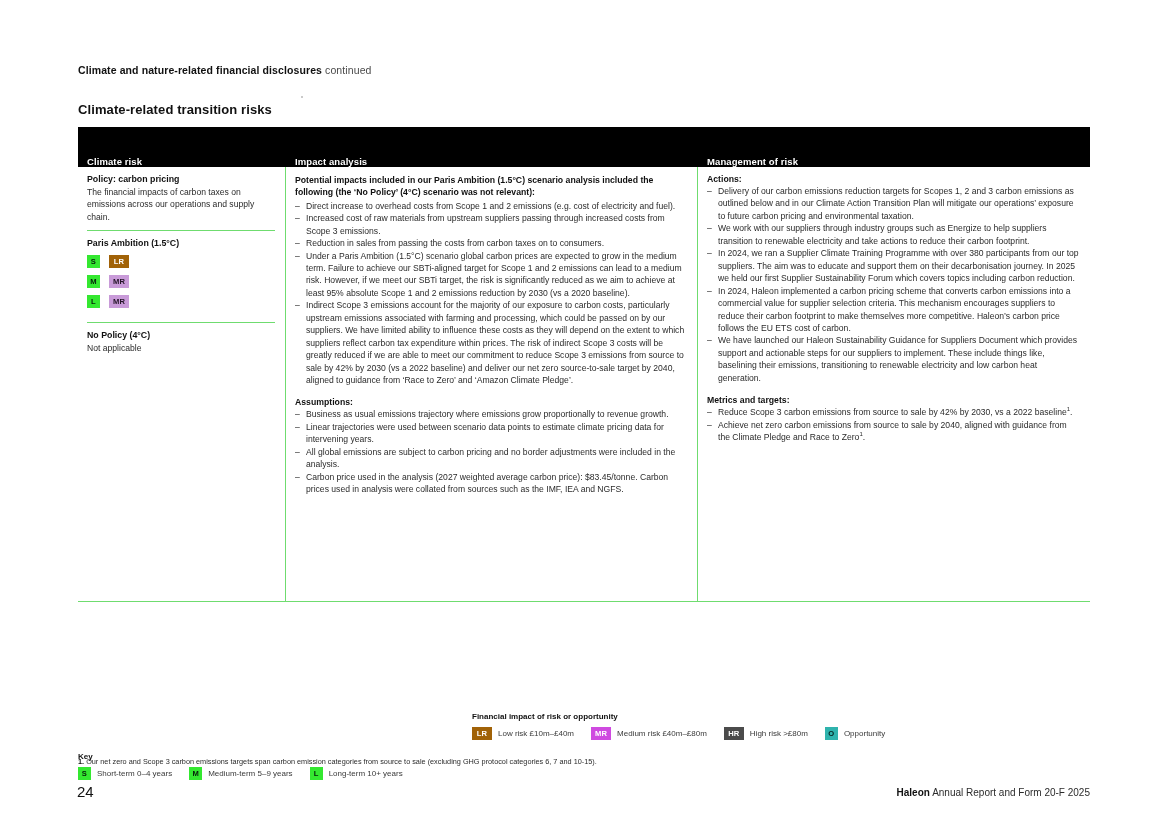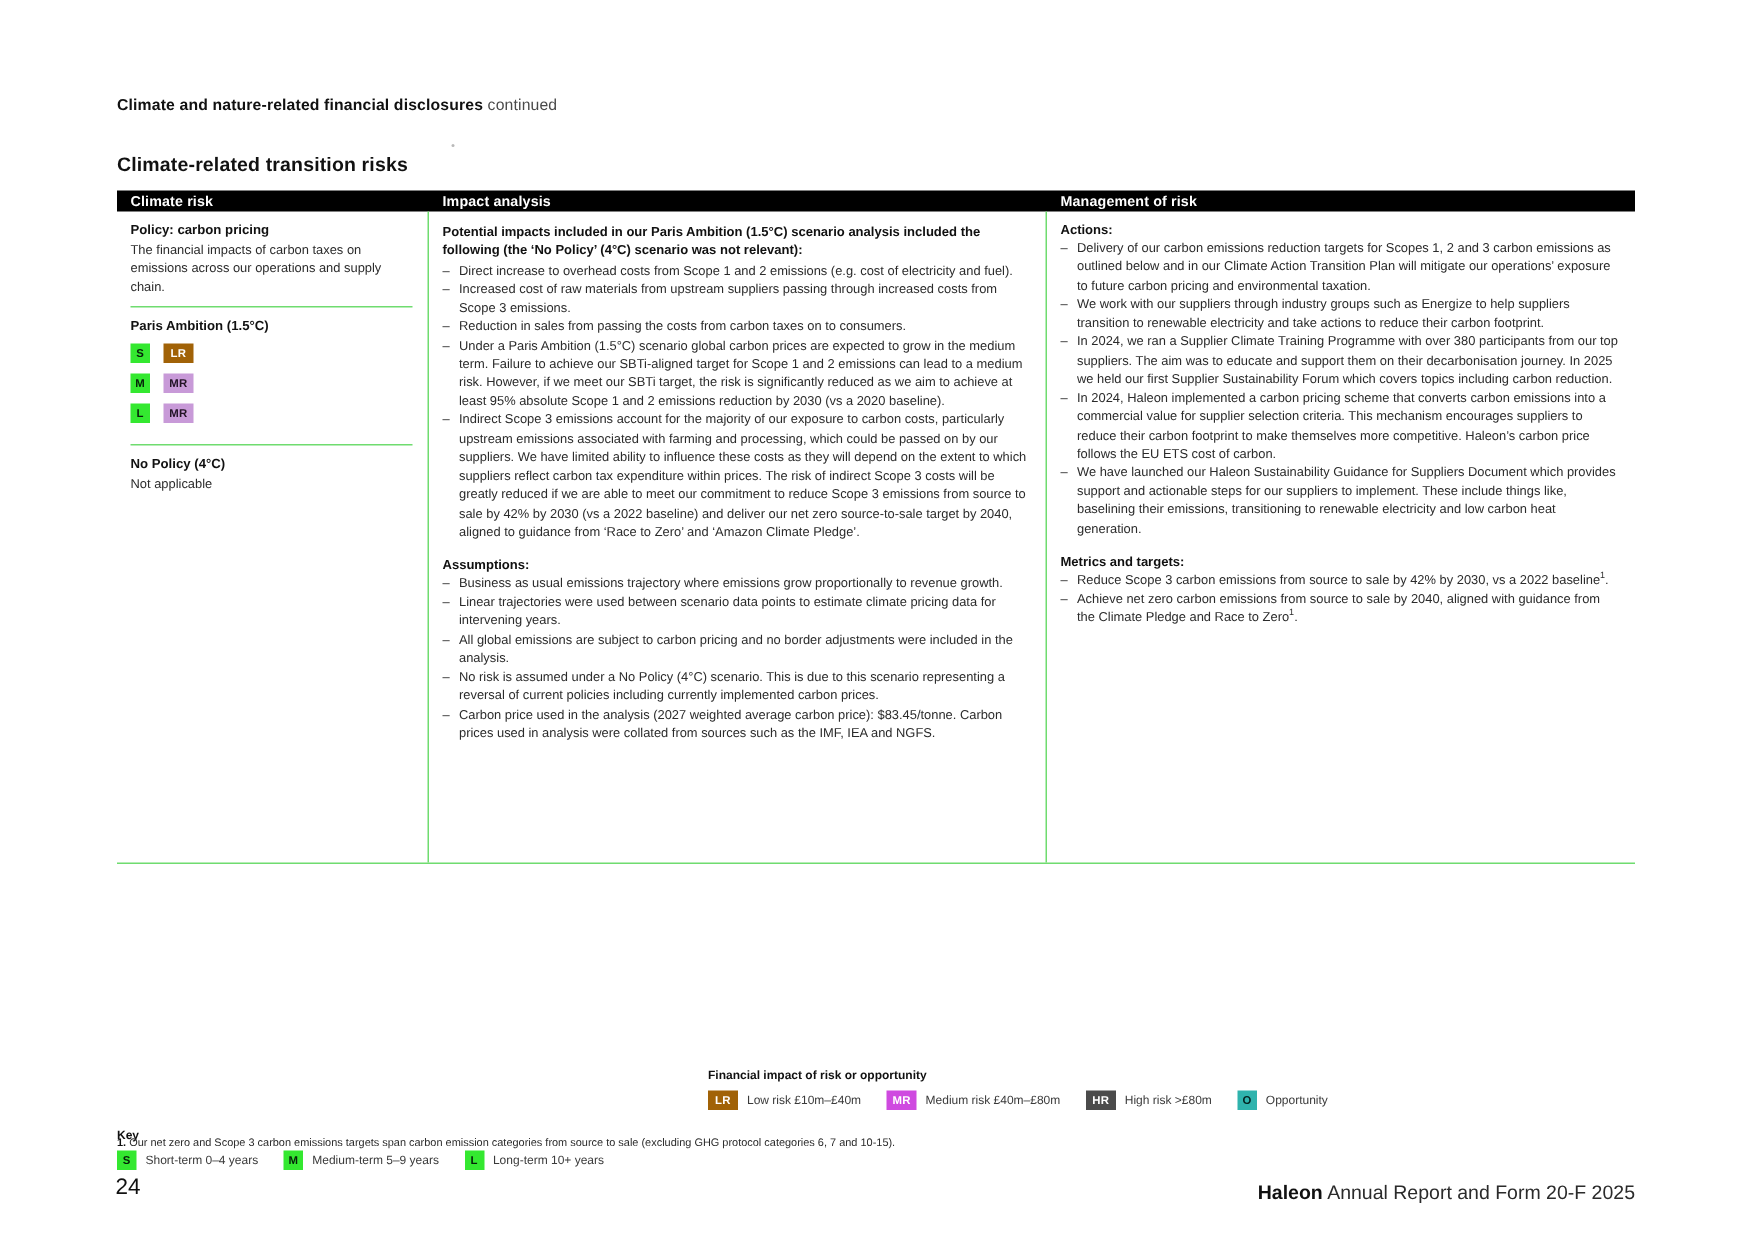--- a/index.html
+++ b/index.html
@@ -30,21 +30,21 @@
     width: 2px; height: 2px; background: #b9b9b9; border-radius: 50%;
   }
 
   
   .tbl {
     position: absolute; left: 78px; top: 127px;
     width: 1012px;
   }
   .tbl-head {
     display: flex; background: #000000; color: #ffffff;
-    height: 14px; align-items: center;
+    height: 40px; align-items: flex-end;
   }
   .th {
     font-size: 9.5px; font-weight: bold; padding-left: 9px;
     letter-spacing: .1px; white-space: nowrap;
   }
   .col1 { width: 208px; flex: 0 0 208px; }
   .col2 { width: 412px; flex: 0 0 412px; }
   .col3 { width: 392px; flex: 0 0 392px; }
 
   .tbl-body {
@@ -104,21 +104,21 @@
     font-size: 7.3px; color: #2b2b2b; letter-spacing: 0;
   }
   .footnote b { font-weight: bold; color: #111; }
 
   .pagenum {
     position: absolute; left: 77px; top: 783px;
     font-size: 15px; font-weight: normal; color: #111; text-align: center;
   }
   .footer-right {
     position: absolute; right: 78px; top: 787px;
-    font-size: 13px; color: #2b2b2b; white-space: nowrap;
+    font-size: 10px; color: #2b2b2b; white-space: nowrap;
   }
   .footer-right b { font-weight: bold; color: #111; }
 </style>
 </head>
 <body>
 
 <div class="page">
 
   <div class="doc-header">
     <span class="strong">Climate and nature-related financial disclosures</span>
@@ -179,21 +179,20 @@
           <li>Reduction in sales from passing the costs from carbon taxes on to consumers.</li>
           <li>Under a Paris Ambition (1.5°C) scenario global carbon prices are expected to grow in the medium term. Failure to achieve our SBTi-aligned target for Scope 1 and 2 emissions can lead to a medium risk. However, if we meet our SBTi target, the risk is significantly reduced as we aim to achieve at least 95% absolute Scope 1 and 2 emissions reduction by 2030 (vs a 2020 baseline).</li>
           <li>Indirect Scope 3 emissions account for the majority of our exposure to carbon costs, particularly upstream emissions associated with farming and processing, which could be passed on by our suppliers. We have limited ability to influence these costs as they will depend on the extent to which suppliers reflect carbon tax expenditure within prices. The risk of indirect Scope 3 costs will be greatly reduced if we are able to meet our commitment to reduce Scope 3 emissions from source to sale by 42% by 2030 (vs a 2022 baseline) and deliver our net zero source-to-sale target by 2040, aligned to guidance from ‘Race to Zero’ and ‘Amazon Climate Pledge’.</li>
         </ul>
         <div class="spacer-block"></div>
         <div class="para-title">Assumptions:</div>
         <ul class="dash">
           <li>Business as usual emissions trajectory where emissions grow proportionally to revenue growth.</li>
           <li>Linear trajectories were used between scenario data points to estimate climate pricing data for intervening years.</li>
           <li>All global emissions are subject to carbon pricing and no border adjustments were included in the analysis.</li>
-          <li>No risk is assumed under a No Policy (4°C) scenario. This is due to this scenario representing a reversal of current policies including currently implemented carbon prices.</li>
           <li>Carbon price used in the analysis (2027 weighted average carbon price): $83.45/tonne. Carbon prices used in analysis were collated from sources such as the IMF, IEA and NGFS.</li>
         </ul>
       </div>
 
       <div class="cell col3">
         <div class="para-title">Actions:</div>
         <ul class="dash">
           <li>Delivery of our carbon emissions reduction targets for Scopes 1, 2 and 3 carbon emissions as outlined below and in our Climate Action Transition Plan will mitigate our operations’ exposure to future carbon pricing and environmental taxation.</li>
           <li>We work with our suppliers through industry groups such as Energize to help suppliers transition to renewable electricity and take actions to reduce their carbon footprint.</li>
           <li>In 2024, we ran a Supplier Climate Training Programme with over 380 participants from our top suppliers. The aim was to educate and support them on their decarbonisation journey. In 2025 we held our first Supplier Sustainability Forum which covers topics including carbon reduction.</li>

